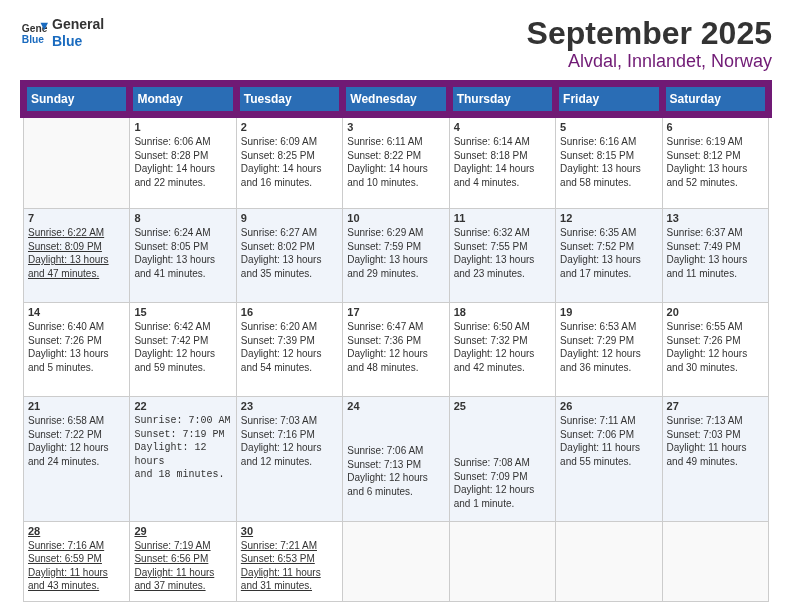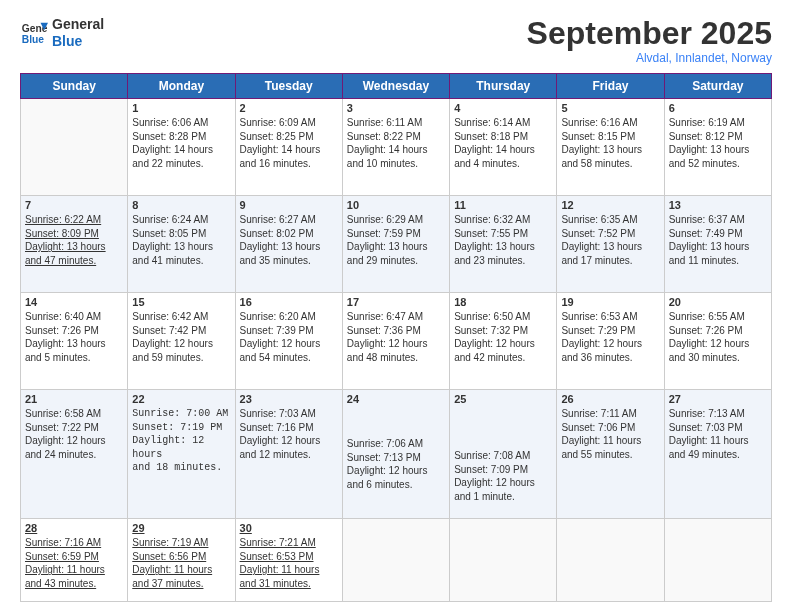--- a/index.html
+++ b/index.html
@@ -35,38 +35,38 @@
     .title-block {
       text-align: right;
     }
     .month-title {
       font-size: 32px;
       font-weight: bold;
       color: #333;
       line-height: 1.1;
     }
     .location {
-      font-size: 12px;
-      color: #3b82f6;
+      font-size: 18px;
+      color: #701a75;
     }
     .calendar {
       flex: 1;
       border: 1px solid #ccc;
       border-collapse: collapse;
       width: 100%;
       table-layout: fixed;
     }
     .calendar th {
       background: #2a6db5;
       color: #fff;
       font-size: 12px;
       font-weight: bold;
       padding: 5px 4px;
-      text-align: center;
-      border: 1px solid #701a75;
+      text-align: left;
+      border: 7px solid #701a75;
     }
     .calendar td {
       border: 1px solid #ccc;
       vertical-align: top;
       padding: 3px 4px;
       font-size: 9.5px;
       color: #333;
       height: 88px;
     }
     .calendar tr:last-child td {

